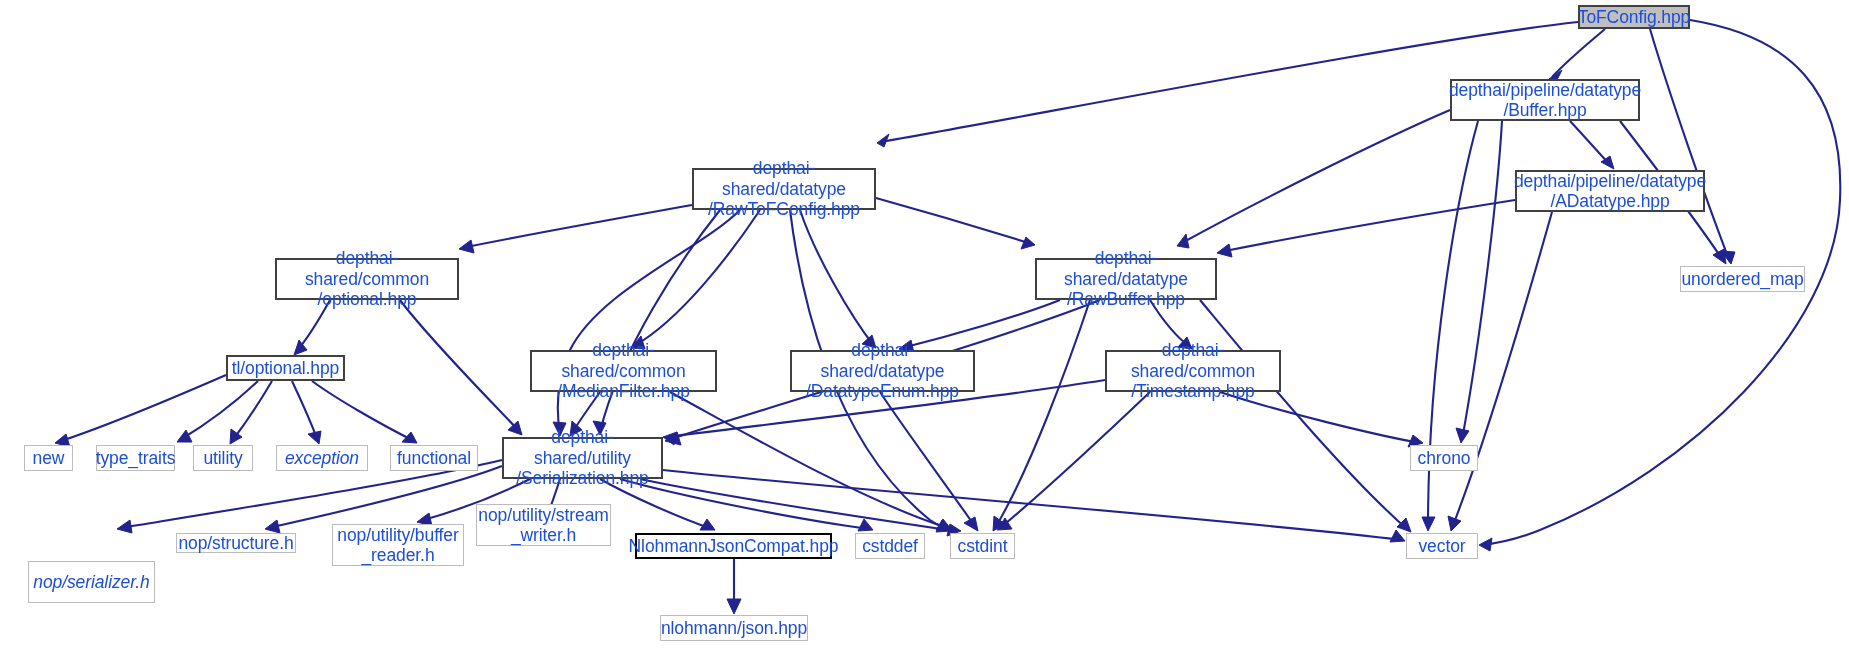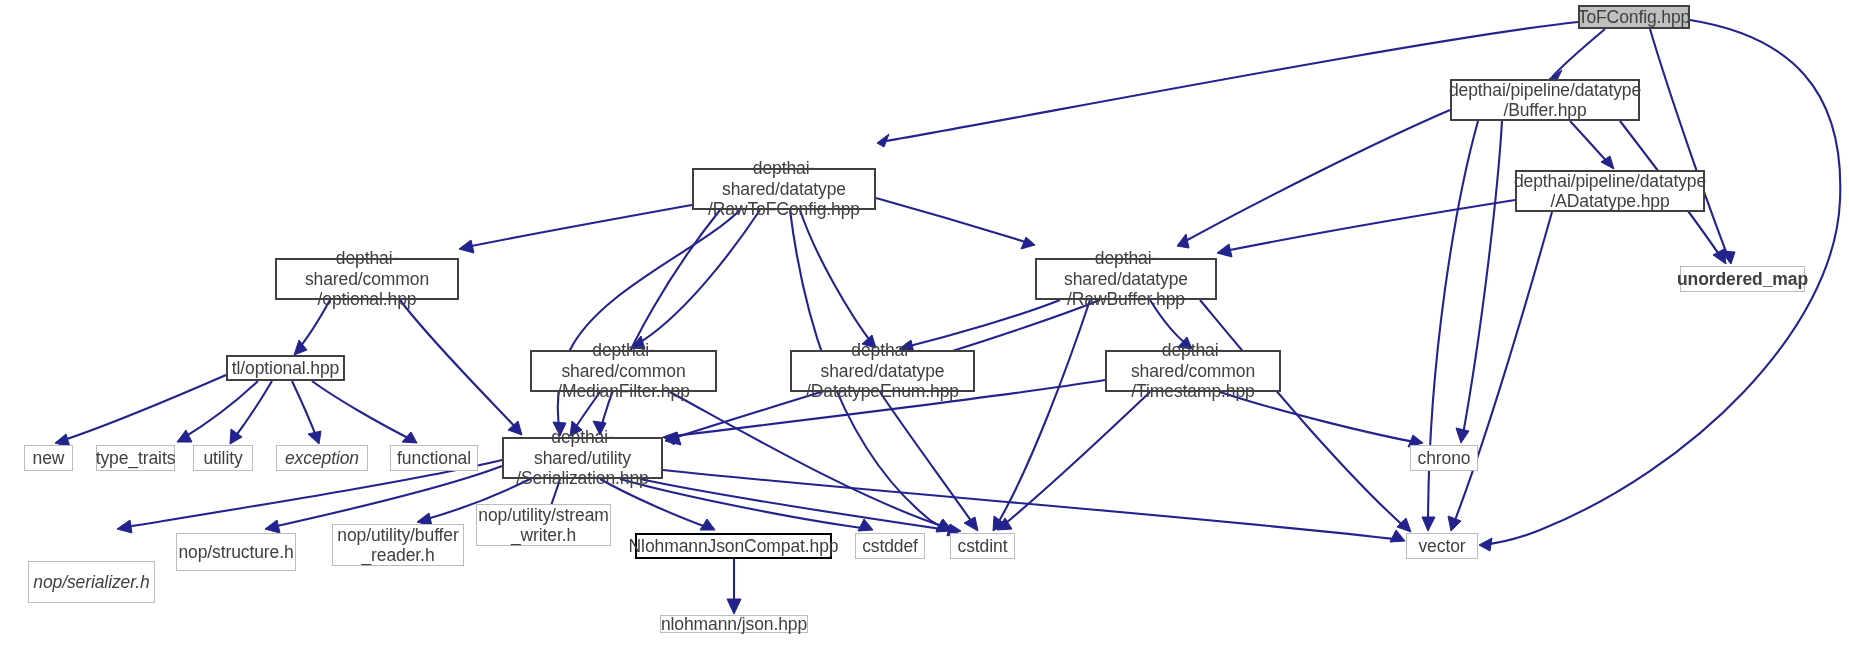--- a/index.html
+++ b/index.html
@@ -36,21 +36,21 @@
   }
   .node {
     position: absolute;
     box-sizing: border-box;
     display: flex;
     align-items: center;
     justify-content: center;
     text-align: center;
     background: #ffffff;
     border: 1px solid #bcbcbc;
-    color: #404040;
+    color: #1d4ed8;
     font-size: 17.5px;
     line-height: 20.5px;
     white-space: pre-line;
     letter-spacing: -0.1px;
   }
   .node.hdr {
     border: 2px solid #404040;
   }
   .node.root {
     background: #bfbfbf;
@@ -159,21 +159,21 @@
       <polygon points="1405,541 1390,542 1396,530" class="arrow-head"></polygon>
       <path d="M734,559 C734,580 734,598 734,610" class="edge-path"></path>
       <polygon points="734,614 727,599 741,599" class="arrow-head"></polygon>
     </svg>
   <div id="node-layer">
       <div class="node root" style="left: 1578px; top: 5px; width: 112px; height: 24px;"><span class="node-label">ToFConfig.hpp</span></div>
       <div class="node hdr" style="left: 1450px; top: 79px; width: 190px; height: 42px;"><span class="node-label">depthai/pipeline/datatype
 /Buffer.hpp</span></div>
       <div class="node hdr" style="left: 1515px; top: 170px; width: 190px; height: 42px;"><span class="node-label">depthai/pipeline/datatype
 /ADatatype.hpp</span></div>
-      <div class="node" style="left: 1680px; top: 266px; width: 125px; height: 26px; font-weight: bold;"><span class="node-label">unordered_map</span></div>
+      <div class="node" style="left: 1680px; top: 266px; width: 125px; height: 26px;"><span class="node-label">unordered_map</span></div>
       <div class="node hdr" style="left: 692px; top: 168px; width: 184px; height: 42px;"><span class="node-label">depthai-shared/datatype
 /RawToFConfig.hpp</span></div>
       <div class="node hdr" style="left: 1035px; top: 258px; width: 182px; height: 42px;"><span class="node-label">depthai-shared/datatype
 /RawBuffer.hpp</span></div>
       <div class="node hdr" style="left: 275px; top: 258px; width: 184px; height: 42px;"><span class="node-label">depthai-shared/common
 /optional.hpp</span></div>
       <div class="node hdr" style="left: 226px; top: 355px; width: 119px; height: 26px;"><span class="node-label">tl/optional.hpp</span></div>
       <div class="node hdr" style="left: 530px; top: 350px; width: 187px; height: 42px;"><span class="node-label">depthai-shared/common
 /MedianFilter.hpp</span></div>
       <div class="node hdr" style="left: 790px; top: 350px; width: 185px; height: 42px;"><span class="node-label">depthai-shared/datatype
@@ -182,24 +182,24 @@
 /Timestamp.hpp</span></div>
       <div class="node" style="left: 24px; top: 445px; width: 49px; height: 26px;"><span class="node-label">new</span></div>
       <div class="node" style="left: 96px; top: 445px; width: 79px; height: 26px;"><span class="node-label">type_traits</span></div>
       <div class="node" style="left: 193px; top: 445px; width: 60px; height: 26px;"><span class="node-label">utility</span></div>
       <div class="node" style="left: 276px; top: 445px; width: 92px; height: 26px; font-style: italic;"><span class="node-label">exception</span></div>
       <div class="node" style="left: 390px; top: 445px; width: 88px; height: 26px;"><span class="node-label">functional</span></div>
       <div class="node hdr" style="left: 502px; top: 437px; width: 161px; height: 42px; justify-content: flex-end;"><span class="node-label">depthai-shared/utility
 /Serialization.hpp</span></div>
       <div class="node" style="left: 1410px; top: 445px; width: 68px; height: 26px;"><span class="node-label">chrono</span></div>
       <div class="node" style="left: 28px; top: 561px; width: 127px; height: 42px; font-style: italic;"><span class="node-label">nop/serializer.h</span></div>
-      <div class="node" style="left: 176px; top: 533px; width: 120px; height: 38px;"><span class="node-label">nop/structure.h</span></div>
+      <div class="node" style="left: 176px; top: 533px; width: 120px; height: 20px;"><span class="node-label">nop/structure.h</span></div>
       <div class="node" style="left: 332px; top: 524px; width: 132px; height: 42px;"><span class="node-label">nop/utility/buffer
 _reader.h</span></div>
       <div class="node" style="left: 476px; top: 504px; width: 135px; height: 42px;"><span class="node-label">nop/utility/stream
 _writer.h</span></div>
       <div class="node bold" style="left: 635px; top: 533px; width: 197px; height: 26px;"><span class="node-label">NlohmannJsonCompat.hpp</span></div>
       <div class="node" style="left: 855px; top: 533px; width: 70px; height: 26px;"><span class="node-label">cstddef</span></div>
       <div class="node" style="left: 950px; top: 533px; width: 65px; height: 26px;"><span class="node-label">cstdint</span></div>
       <div class="node" style="left: 1406px; top: 533px; width: 72px; height: 26px;"><span class="node-label">vector</span></div>
-      <div class="node" style="left: 660px; top: 615px; width: 148px; height: 18px;"><span class="node-label">nlohmann/json.hpp</span></div>
+      <div class="node" style="left: 660px; top: 615px; width: 148px; height: 26px;"><span class="node-label">nlohmann/json.hpp</span></div>
     </div>
 </div>
 
 </body></html>

